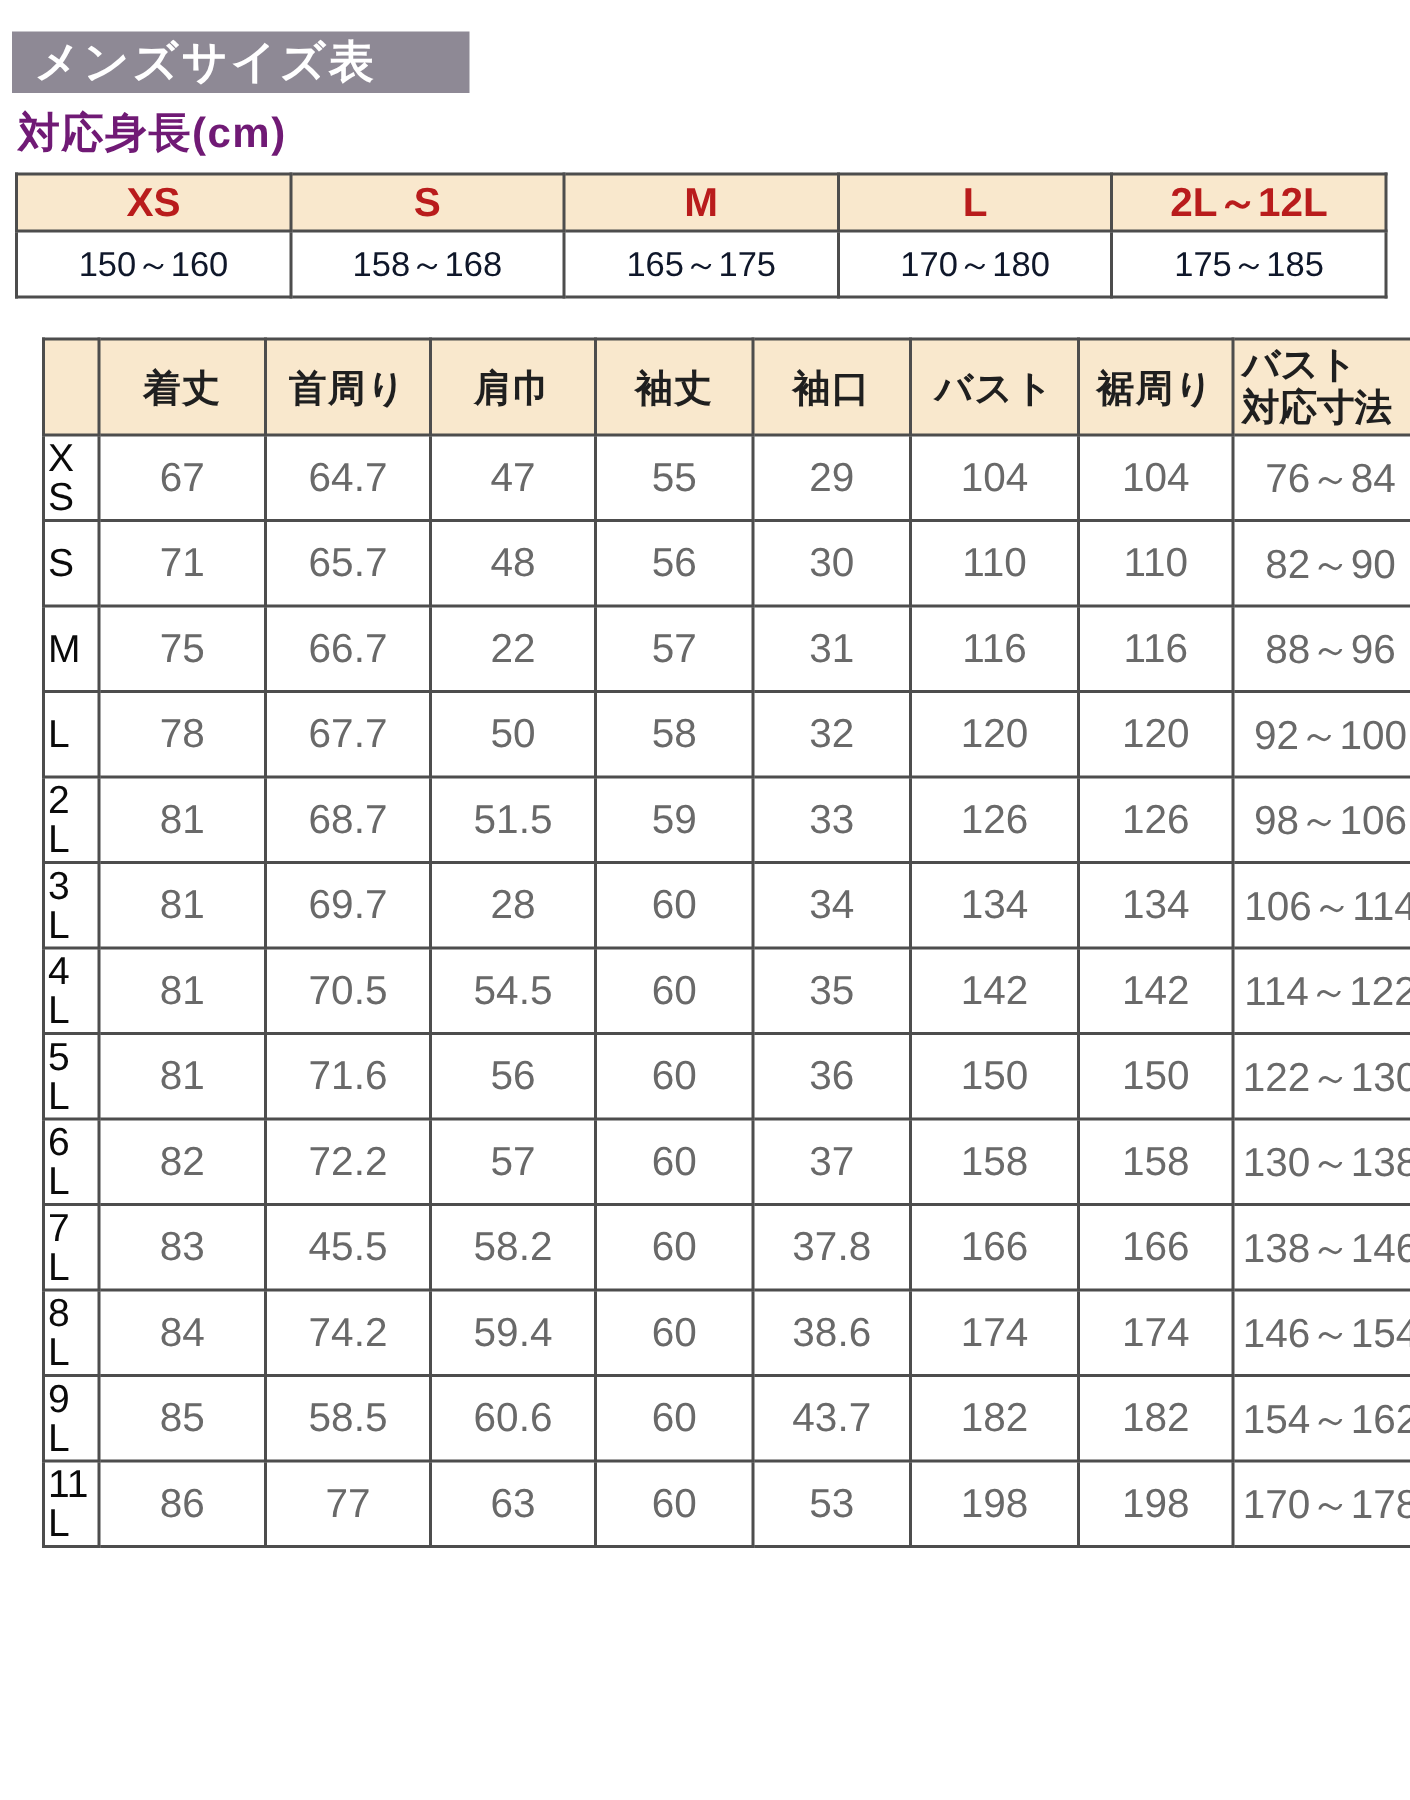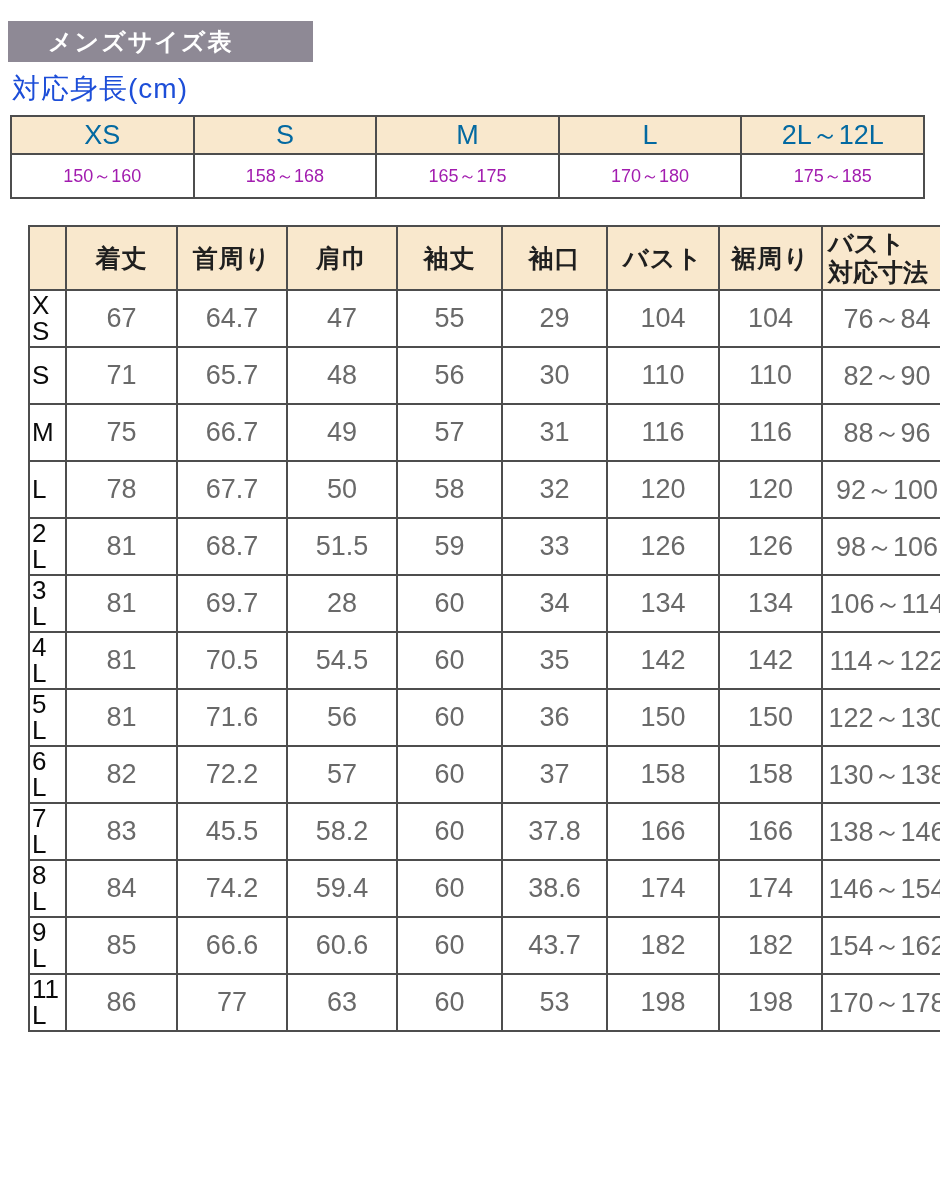--- a/index.html
+++ b/index.html
@@ -16,33 +16,33 @@
   }
 
   
   .title-bar {
     box-sizing: border-box;
     margin: 21px 0 0 8px;
     width: 305px;
     height: 41px;
     background: #8e8995;
     color: #ffffff;
-    font-size: 24px;
+    font-size: 30px;
     font-weight: bold;
     line-height: 41px;
-    padding-left: 40px;
+    padding-left: 15px;
     letter-spacing: 2px;
   }
 
   
   .caption {
     margin: 11px 0 0 12px;
     font-size: 28px;
-    font-weight: normal;
-    color: #1d4ed8;
+    font-weight: bold;
+    color: #701a75;
     letter-spacing: 1px;
     line-height: 32px;
   }
 
   
   table {
     border-collapse: collapse;
     table-layout: fixed;
   }
   th, td {
@@ -53,29 +53,29 @@
   }
 
   
   .height-table {
     width: 915px;
     margin: 10px 0 0 10px;
   }
   .height-table thead th {
     background: #f9e8cd;
     font-size: 27px;
-    font-weight: normal;
-    color: #0369a1;
+    font-weight: bold;
+    color: #b91c1c;
     height: 30px;
   }
   .height-table tbody td {
     background: #ffffff;
-    font-size: 18px;
+    font-size: 23px;
     font-weight: normal;
-    color: #a21caf;
+    color: #0f172a;
     height: 42px;
   }
 
   
   .size-table {
     width: 923px;
     margin: 26px 0 0 28px;
   }
   .size-table thead th {
     background: #f9e8cd;
@@ -187,21 +187,21 @@
           <td>56</td>
           <td>30</td>
           <td>110</td>
           <td>110</td>
           <td>82～90</td>
         </tr>
         <tr>
           <th class="size-label">M</th>
           <td>75</td>
           <td>66.7</td>
-          <td>49</td>
+          <td>22</td>
           <td>57</td>
           <td>31</td>
           <td>116</td>
           <td>116</td>
           <td>88～96</td>
         </tr>
         <tr>
           <th class="size-label">L</th>
           <td>78</td>
           <td>67.7</td>
@@ -293,21 +293,21 @@
           <td>60</td>
           <td>38.6</td>
           <td>174</td>
           <td>174</td>
           <td>146～154</td>
         </tr>
         <tr>
           <th class="size-label">9
 L</th>
           <td>85</td>
-          <td>66.6</td>
+          <td>58.5</td>
           <td>60.6</td>
           <td>60</td>
           <td>43.7</td>
           <td>182</td>
           <td>182</td>
           <td>154～162</td>
         </tr>
         <tr>
           <th class="size-label">11
 L</th>

